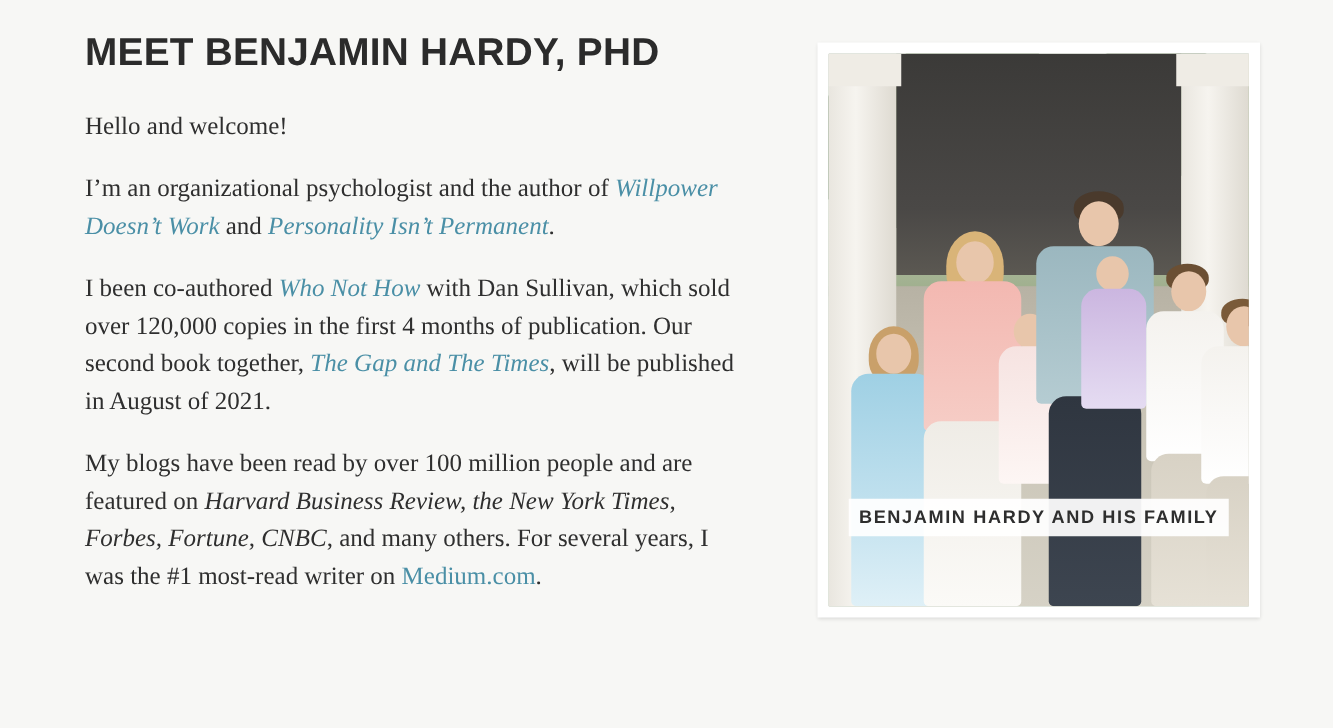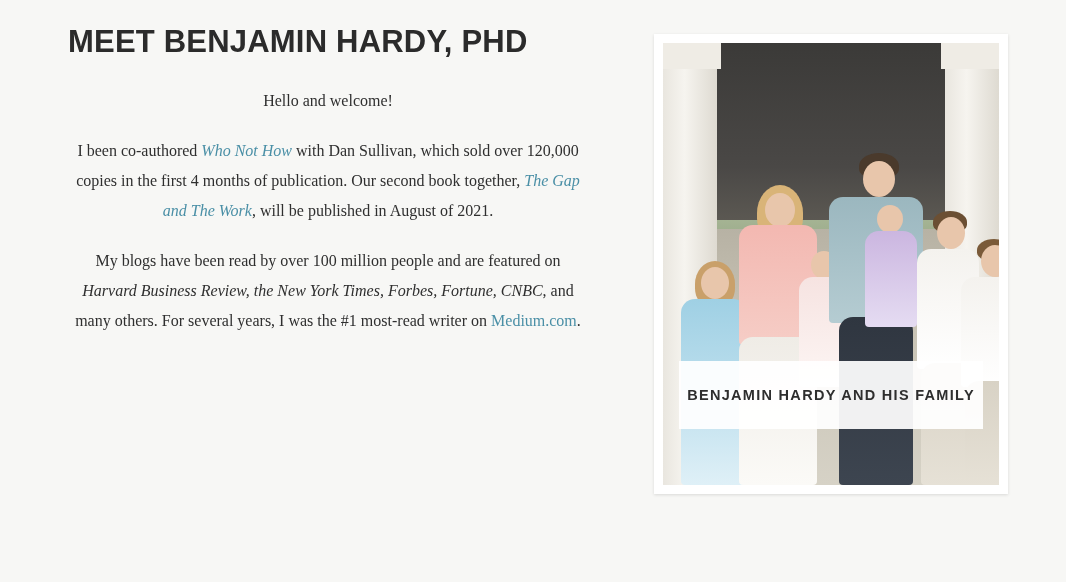--- a/index.html
+++ b/index.html
@@ -29,25 +29,24 @@
   .page-title {
     font-family: "Liberation Sans", sans-serif;
     font-weight: bold;
     font-size: 31px;
     letter-spacing: 0.2px;
     color: #2b2b2b;
     margin: 0 0 26px 0;
     line-height: 1.15;
   }
   .para {
-    font-size: 16px;
+    font-size: 20px;
     line-height: 30px;
     margin: 0 0 20px 0;
     color: #2f2f2f;
-    text-align: center;
   }
   .para:last-child {
     margin-bottom: 0;
   }
   a.link {
     color: #4a8fa6;
     text-decoration: none;
   }
   a.link.ital {
     font-style: italic;
@@ -139,21 +138,21 @@
   .hair {
     position: absolute;
     border-radius: 50% 50% 40% 40%;
   }
   .caption-bar {
     position: absolute;
     left: 16px;
     right: 16px;
     bottom: 56px;
     background: rgba(255,255,255,0.93);
-    padding: 25px 0;
+    padding: 6px 0;
     text-align: center;
   }
   .caption-text {
     font-family: "Liberation Sans", sans-serif;
     font-size: 14.5px;
     letter-spacing: 1.3px;
     color: #2e2e2e;
     font-weight: 600;
   }
 </style>
@@ -163,23 +162,26 @@
 <div class="page">
 
   <div class="content">
     <h1 class="page-title">MEET BENJAMIN HARDY, PHD</h1>
 
     <p class="para">
       <span>Hello and welcome!</span>
     </p>
 
 
-
-    <p class="para">
-      <span>I been co-authored </span><a class="link ital" href="#">Who Not How</a><span> with Dan Sullivan, which sold over 120,000 copies in the first 4 months of publication. Our second book together, </span><a class="link ital" href="#">The Gap and The Work</a><span>, will be published in August of 2021.</span>
+    <p class="para">
+      <span>I’m an organizational psychologist and the author of </span><a class="link ital" href="#">Willpower Doesn’t Work</a><span> and </span><a class="link ital" href="#">Personality Isn’t Permanent</a><span>.</span>
+    </p>
+
+    <p class="para">
+      <span>I been co-authored </span><a class="link ital" href="#">Who Not How</a><span> with Dan Sullivan, which sold over 120,000 copies in the first 4 months of publication. Our second book together, </span><a class="link ital" href="#">The Gap and The Times</a><span>, will be published in August of 2021.</span>
     </p>
 
     <p class="para">
       <span>My blogs have been read by over 100 million people and are featured on </span><em>Harvard Business Review, the New York Times, Forbes, Fortune, CNBC</em><span>, and many others. For several years, I was the #1 most-read writer on </span><a class="link" href="#">Medium.com</a><span>.</span>
     </p>
   </div>
 
   <div class="photo-card">
     <div class="photo">
       <div class="sky"></div>

